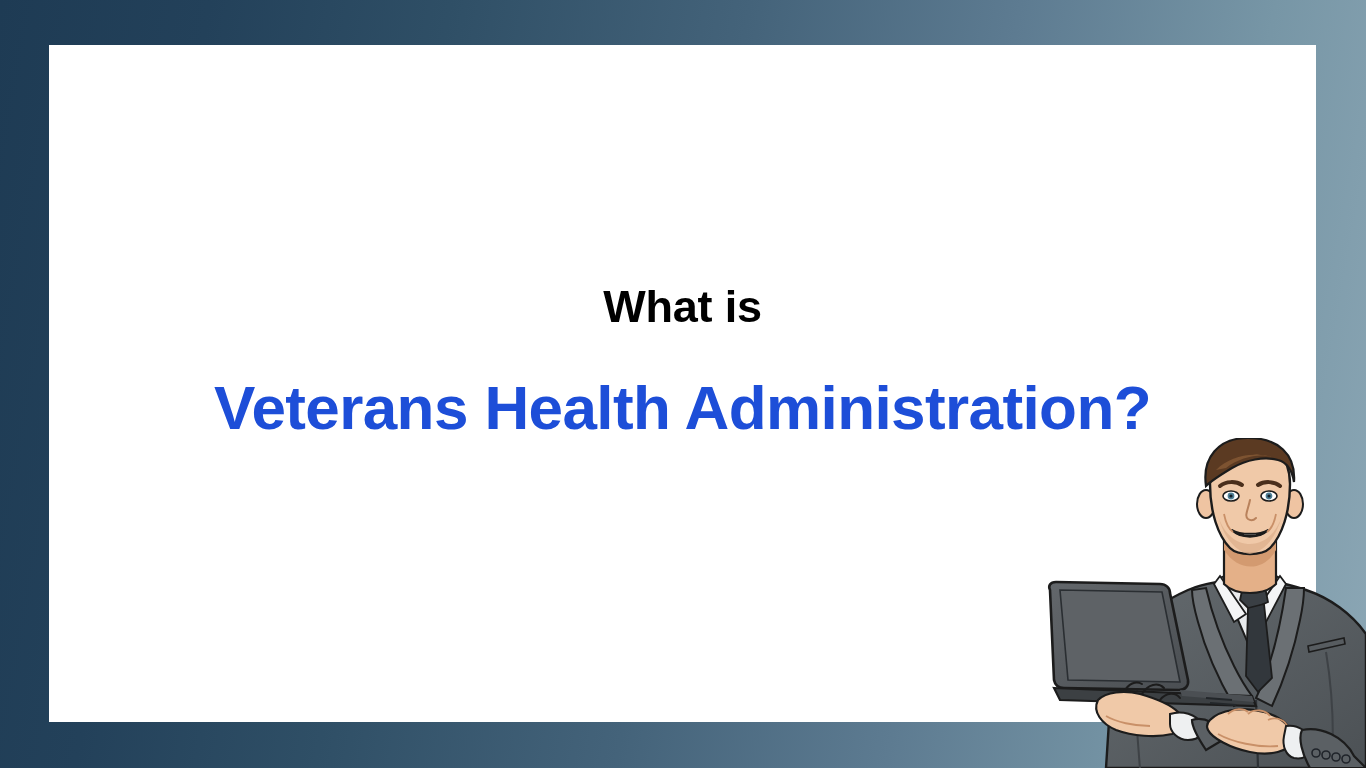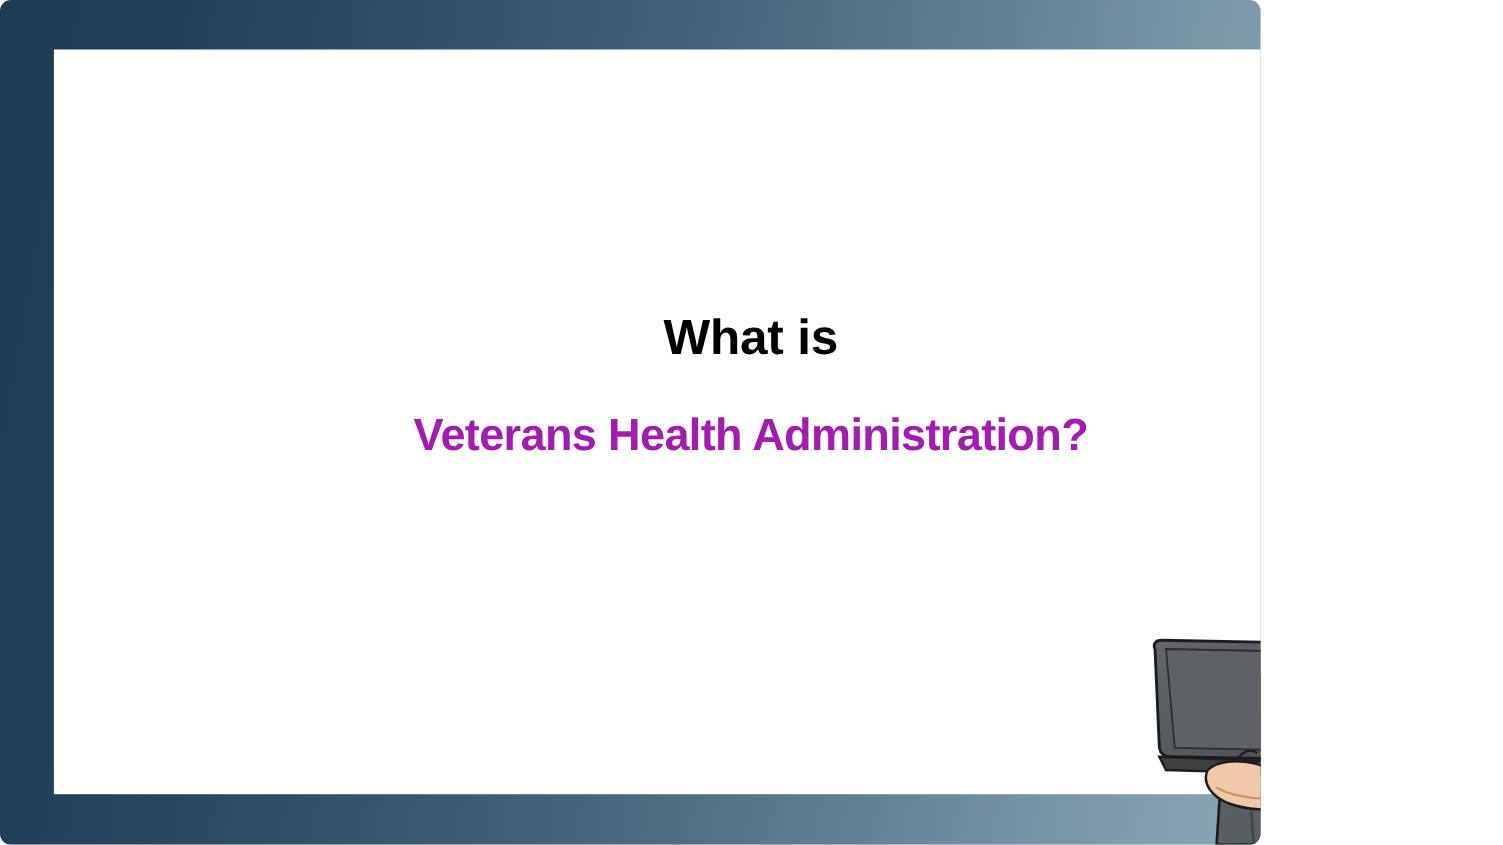--- a/index.html
+++ b/index.html
@@ -9,32 +9,31 @@
     height: 768px;
     overflow: hidden;
   }
   body {
     font-family: "Liberation Sans", sans-serif;
   }
 
   
   .slide {
     position: relative;
-    width: 1146px;
+    width: 1366px;
     height: 768px;
     background: linear-gradient(100deg,
                 #1e3b54 0%,
                 #23415a 14%,
                 #2f4f66 30%,
                 #44637a 50%,
                 #5d7b91 68%,
                 #7796a6 85%,
                 #8ca7b5 100%);
     overflow: hidden;
-    border-radius: 10px;
   }
 
   
   .card {
     position: absolute;
     left: 49px;
     top: 45px;
     width: 1267px;
     height: 677px;
     background: #ffffff;
@@ -52,26 +51,26 @@
   }
   .title-line-1 {
     font-size: 45px;
     font-weight: bold;
     line-height: 1.15;
     letter-spacing: -0.2px;
     margin: 0 0 40px 0;
     color: #000000;
   }
   .title-line-2 {
-    font-size: 41px;
+    font-size: 62px;
     font-weight: bold;
     line-height: 1.12;
     letter-spacing: -0.6px;
     margin: 0;
-    color: #a21caf;
+    color: #1d4ed8;
     text-align: center;
   }
 
   
   .presenter {
     position: absolute;
     left: 1020px;
     top: 438px;
     width: 346px;
     height: 330px;

